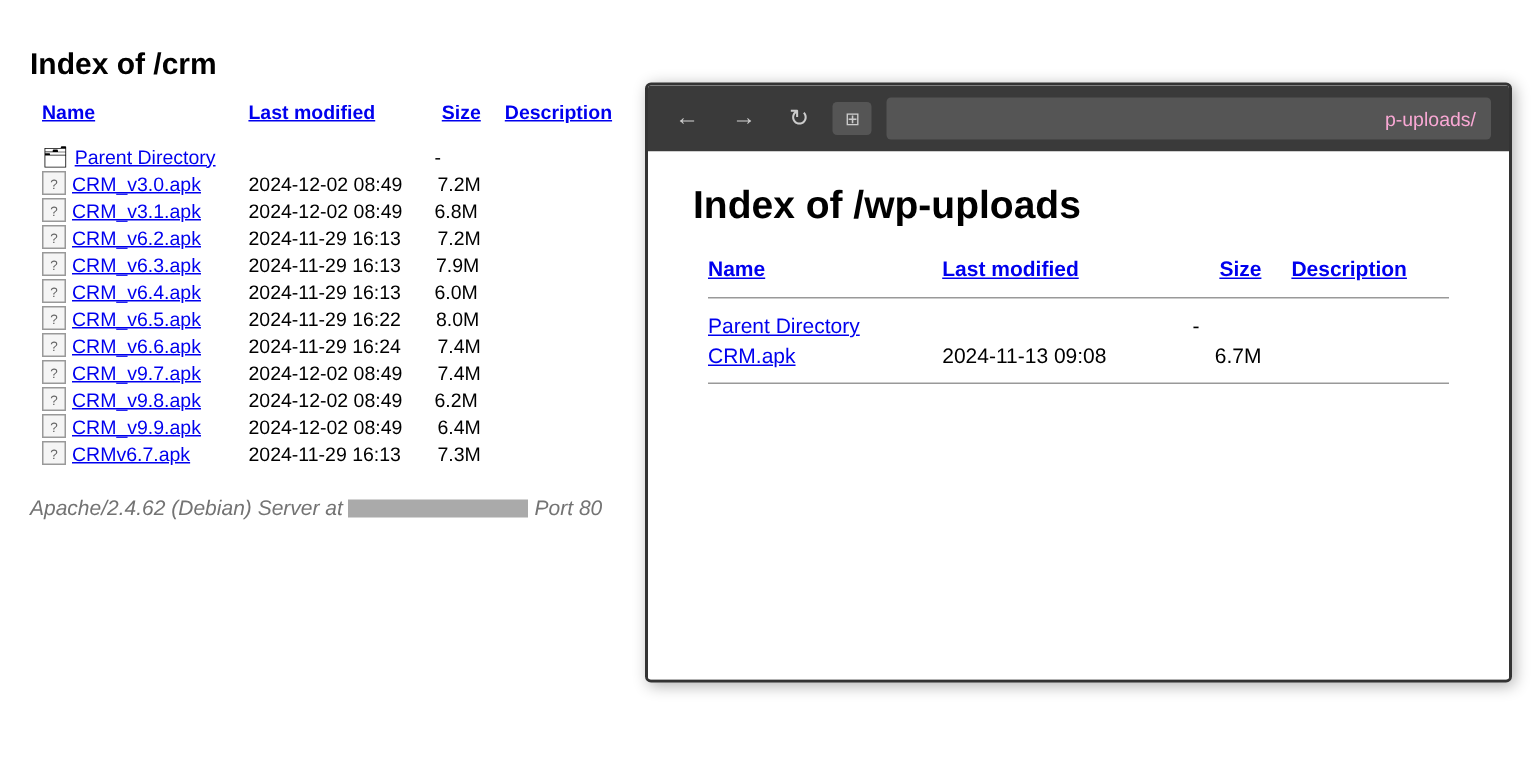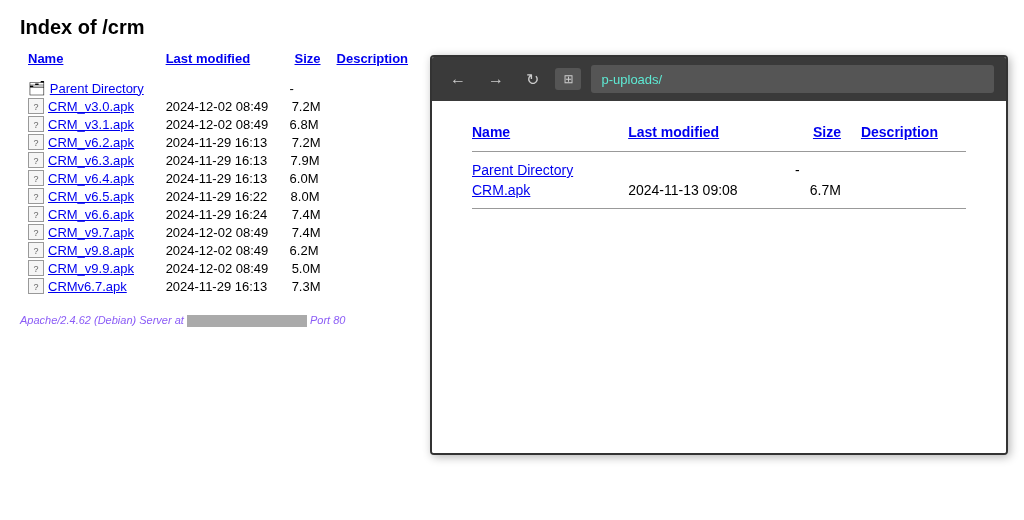--- a/index.html
+++ b/index.html
@@ -10,21 +10,21 @@
       color: #000;
       width: 1024px;
       height: 520px;
       overflow: hidden;
       position: relative;
     }
 
     
     .left-panel {
       position: absolute;
-      top: 16px;
+      top: 32px;
       left: 20px;
       width: 400px;
     }
 
     .left-panel h1 {
       font-size: 20px;
       font-weight: bold;
       margin-bottom: 10px;
     }
 
@@ -81,24 +81,24 @@
       font-size: 14px;
     }
 
     hr.table-rule {
       border: none;
       border-top: 1px solid #000;
       margin: 4px 0;
     }
 
     .footer-text {
-      font-size: 11px;
+      font-size: 14px;
       font-style: italic;
       margin-top: 8px;
-      color: #8b5cf6;
+      color: #737373;
     }
 
     .footer-redact {
       display: inline-block;
       background: #aaa;
       width: 120px;
       height: 12px;
       vertical-align: middle;
     }
 
@@ -154,24 +154,25 @@
       cursor: pointer;
       padding: 4px 8px;
       border-radius: 3px;
     }
 
     .address-bar {
       flex: 1;
       background: #555;
       border: none;
       border-radius: 3px;
-      color: #5eead4;
+      color: #f9a8d4;
       padding: 4px 10px;
       font-size: 13px;
       height: 28px;
+      text-align: right;
     }
 
     .browser-content {
       padding: 20px 30px;
       background: #fff;
       height: calc(100% - 44px);
       overflow-y: auto;
     }
 
     .browser-content h1 {
@@ -325,21 +326,21 @@
       <td>2024-12-02 08:49</td>
       <td style="">6.2M</td>
       <td></td>
     </tr>
         <tr>
       <td>
         <span class="file-icon">?</span>
         <a href="#">CRM_v9.9.apk</a>
       </td>
       <td>2024-12-02 08:49</td>
-      <td style="text-align:right">5.0M</td>
+      <td style="text-align:right">6.4M</td>
       <td></td>
     </tr>
         <tr>
       <td>
         <span class="file-icon">?</span>
         <a href="#">CRMv6.7.apk</a>
       </td>
       <td>2024-11-29 16:13</td>
       <td style="text-align:right">7.3M</td>
       <td></td>
@@ -372,20 +373,21 @@
     <button class="reload-btn">
       <span>↻</span>
     </button>
     <button class="menu-btn">
       <span>⊞</span>
     </button>
     <input type="text" class="address-bar" value="p-uploads/" style="">
   </div>
 
   <div class="browser-content">
+    <h1>Index of /wp-uploads</h1>
     <table class="browser-file-table">
       <thead>
         <tr>
           <th>Name</th>
           <th>Last modified</th>
           <th class="right">Size</th>
           <th>Description</th>
         </tr>
         <tr>
             <td colspan="4">

